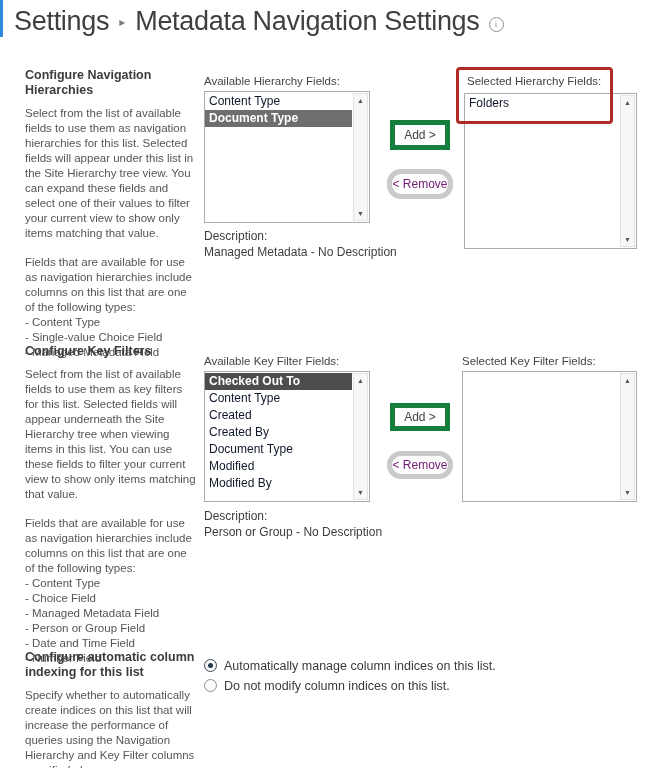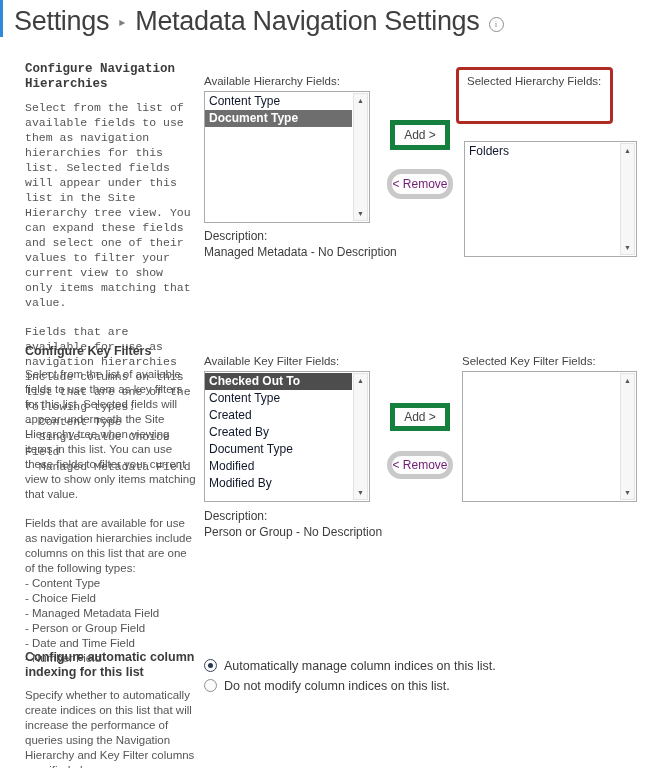--- a/index.html
+++ b/index.html
@@ -84,21 +84,21 @@
 <body>
 
 <div class="accent-bar"></div>
 <div class="header">
   <span class="crumb-root">Settings</span>
   <span class="crumb-sep">▸</span>
   <span class="page-title">Metadata Navigation Settings</span>
   <span class="info-icon">i</span>
 </div>
 
-<div class="sect-left" style="top:62px;font-family:Liberation Mono, monospace;">
+<div class="sect-left" style="top:68px;">
   <div class="sect-head">Configure Navigation Hierarchies</div>
   <div class="sect-body">Select from the list of available fields to use them as navigation hierarchies for this list.  Selected fields will appear under this list in the Site Hierarchy tree view.  You can expand these fields and select one of their values to filter your current view to show only items matching that value.</div>
   <div class="sect-body gap">Fields that are available for use as navigation hierarchies include columns on this list that are one of the following types:</div>
   <div class="bullet">- Content Type</div>
   <div class="bullet">- Single-value Choice Field</div>
   <div class="bullet">- Managed Metadata Field</div>
 </div>
 
 <div class="fldlabel" style="left:204px; top:75px;">Available Hierarchy Fields:</div>
 <div class="lb" style="left:204px; top:91px; width:166px; height:132px;">
@@ -110,21 +110,21 @@
     <span class="sb-arrow up">▲</span>
     <span class="sb-arrow down">▼</span>
   </div>
 </div>
 
 <button class="btn" style="left:390px; top:120px; width:60px; height:30px;">Add &gt;</button>
 <button class="btn" style="left:387px; top:169px; width:66px; height:30px;" disabled="">&lt; Remove</button>
 
 <div class="anno" style="left:456px; top:67px; width:151px; height:51px;"></div>
 <div class="fldlabel" style="left:467px; top:75px;">Selected Hierarchy Fields:</div>
-<div class="lb" style="left:464px; top:93px; width:173px; height:116px;margin-top:48px;">
+<div class="lb" style="left:464px; top:93px; width:173px; height:156px;">
   <div class="items">
     <div class="item">Folders</div>
   </div>
   <div class="sbar">
     <span class="sb-arrow up">▲</span>
     <span class="sb-arrow down">▼</span>
   </div>
 </div>
 
 <div class="desc" style="left:204px; top:229px;">Description:</div>

